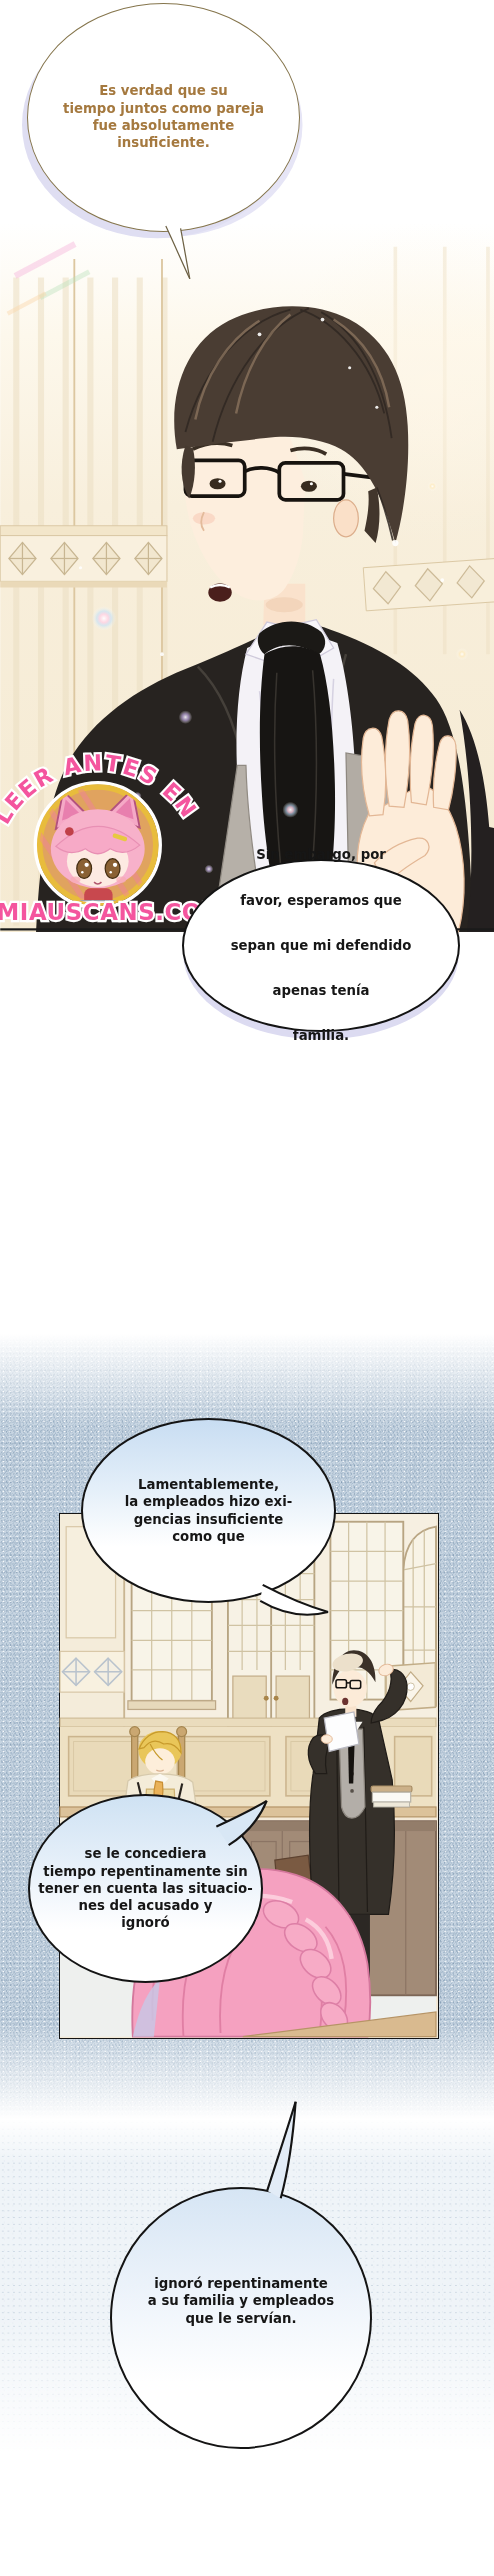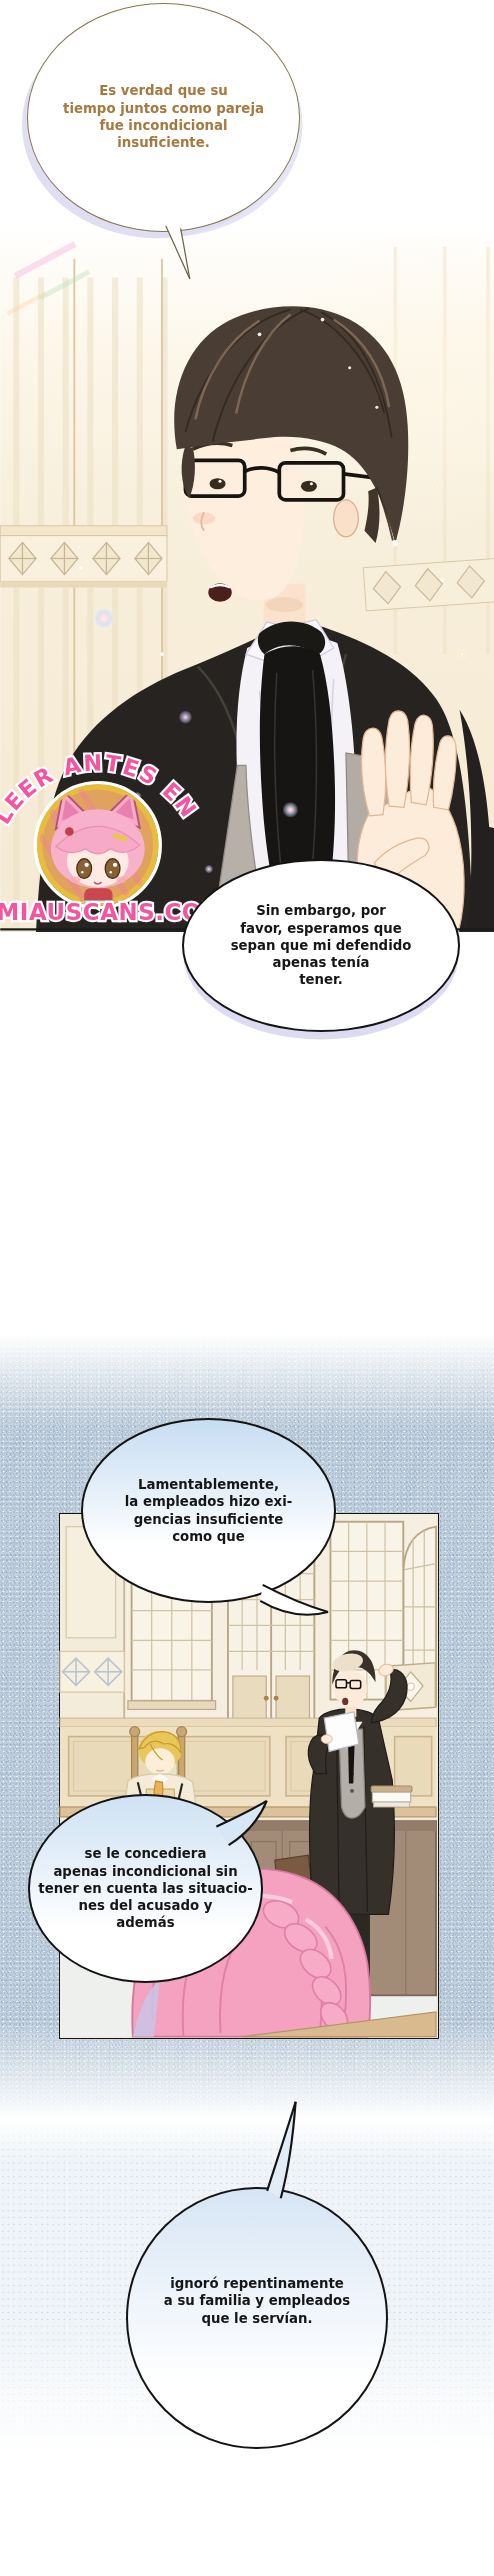--- a/index.html
+++ b/index.html
@@ -24,26 +24,26 @@
   .fade-bot{left:0;width:100%;bottom:0;height:99px;background:linear-gradient(0deg,#ffffff 0%,rgba(255,255,255,0) 100%);}
 
   
   .bubble{position:absolute;border-radius:50%;display:flex;flex-direction:column;
           align-items:center;justify-content:center;text-align:center;font-weight:bold;
           z-index:4;box-sizing:border-box;font-size:13.3px;line-height:1.3;color:#161616;}
   .bubble .line{display:block;white-space:nowrap;}
   .b1{left:27px;top:2.5px;width:273px;height:229px;background:#ffffff;border:1.2px solid #85754c;
       color:#a5793f;box-shadow:-6.2px 7.4px 0 -1.2px #dfdef2, 5px 7.4px 0 -2.5px #e6e5f6;}
   .b2{left:182px;top:859px;width:278px;height:173px;background:#ffffff;border:2.2px solid #141414;
-      box-shadow:0 8.6px 0 -1.2px #dcdbf1;}
+      box-shadow:0 8.6px 0 -1.2px #dcdbf1;gap:28px;}
   .b3{left:81px;top:1418px;width:255px;height:185px;border:2.2px solid #141414;
       background:linear-gradient(180deg,#c8ddf2 0%,#e4eff9 38%,#ffffff 70%);}
   .b4{left:28px;top:1794px;width:235px;height:189px;border:2.2px solid #141414;
       background:linear-gradient(180deg,#cfe2f3 0%,#e8f1fa 40%,#ffffff 72%);}
-  .b5{left:126px;top:2187px;width:262px;height:262px;border:2.2px solid #141414;
+  .b5{left:110px;top:2187px;width:262px;height:262px;border:2.2px solid #141414;
       background:linear-gradient(180deg,#d6e5f4 0%,#eef4fb 42%,#ffffff 75%);padding-bottom:34px;}
   .tail{position:absolute;z-index:5;}
 </style>
 </head>
 <body>
 
 <div class="page">
 
   <div class="abs tex-strong" style="top:1334px;height:785px;">
     <div class="abs fade-top"></div>
@@ -462,55 +462,55 @@
         </g>
         <path d="M 118,846 C 128,800 142,772 162,752 L 152,846 Z" fill="#c9c6e4" opacity="0.85"></path>
       </g>
       <polygon points="296,846 609,806 609,846" fill="#d9ba8f" stroke="#b69466" stroke-width="2"></polygon>
     </svg>
   </div>
 
   <div class="bubble b1">
     <span class="line">Es verdad que su</span>
     <span class="line">tiempo juntos como pareja</span>
-    <span class="line">fue incondicional</span>
+    <span class="line">fue absolutamente</span>
     <span class="line">insuficiente.</span>
   </div>
   <svg class="tail" style="left:156px;top:222px;" width="43" height="62" viewBox="0 0 70 100">
     <path d="M 16,6 C 30,36 42,64 55,92 C 50,56 44,28 40,10 Z" fill="#ffffff"></path>
     <path d="M 16,6 C 30,36 42,64 55,92" stroke="#6d6144" stroke-width="2" fill="none"></path>
     <path d="M 55,92 C 48,54 44,30 40,10" stroke="#6d6144" stroke-width="2" fill="none"></path>
   </svg>
 
   <div class="bubble b2">
     <span class="line">Sin embargo, por</span>
     <span class="line">favor, esperamos que</span>
     <span class="line">sepan que mi defendido</span>
     <span class="line">apenas tenía</span>
-    <span class="line">tener.</span>
+    <span class="line">familia.</span>
   </div>
 
   <div class="bubble b3">
     <span class="line">Lamentablemente,</span>
     <span class="line">la empleados hizo exi-</span>
     <span class="line">gencias insuficiente</span>
     <span class="line">como que</span>
   </div>
   <svg class="tail" style="left:259px;top:1581px;" width="74" height="41" viewBox="0 0 120 66">
     <path d="M 6,6 C 48,28 78,40 112,50 C 74,60 36,52 2,32 Z" fill="#ffffff"></path>
     <path d="M 6,6 C 48,28 78,40 112,50" stroke="#141414" stroke-width="3.5" fill="none"></path>
     <path d="M 112,50 C 74,60 36,52 2,32" stroke="#141414" stroke-width="3.5" fill="none"></path>
   </svg>
 
   <div class="bubble b4">
     <span class="line">se le concediera</span>
-    <span class="line">apenas incondicional sin</span>
+    <span class="line">tiempo repentinamente sin</span>
     <span class="line">tener en cuenta las situacio-</span>
     <span class="line">nes del acusado y</span>
-    <span class="line">además</span>
+    <span class="line">ignoró</span>
   </div>
   <svg class="tail" style="left:210px;top:1791px;" width="68" height="59" viewBox="0 0 110 96">
     <path d="M 10,58 C 40,44 66,32 92,16 C 78,50 56,72 30,88 Z" fill="#d8e7f5"></path>
     <path d="M 10,58 C 40,44 66,32 92,16" stroke="#141414" stroke-width="3.5" fill="none"></path>
     <path d="M 92,16 C 78,50 56,72 30,88" stroke="#141414" stroke-width="3.5" fill="none"></path>
   </svg>
 
   <div class="bubble b5">
     <span class="line">ignoró repentinamente</span>
     <span class="line">a su familia y empleados</span>

